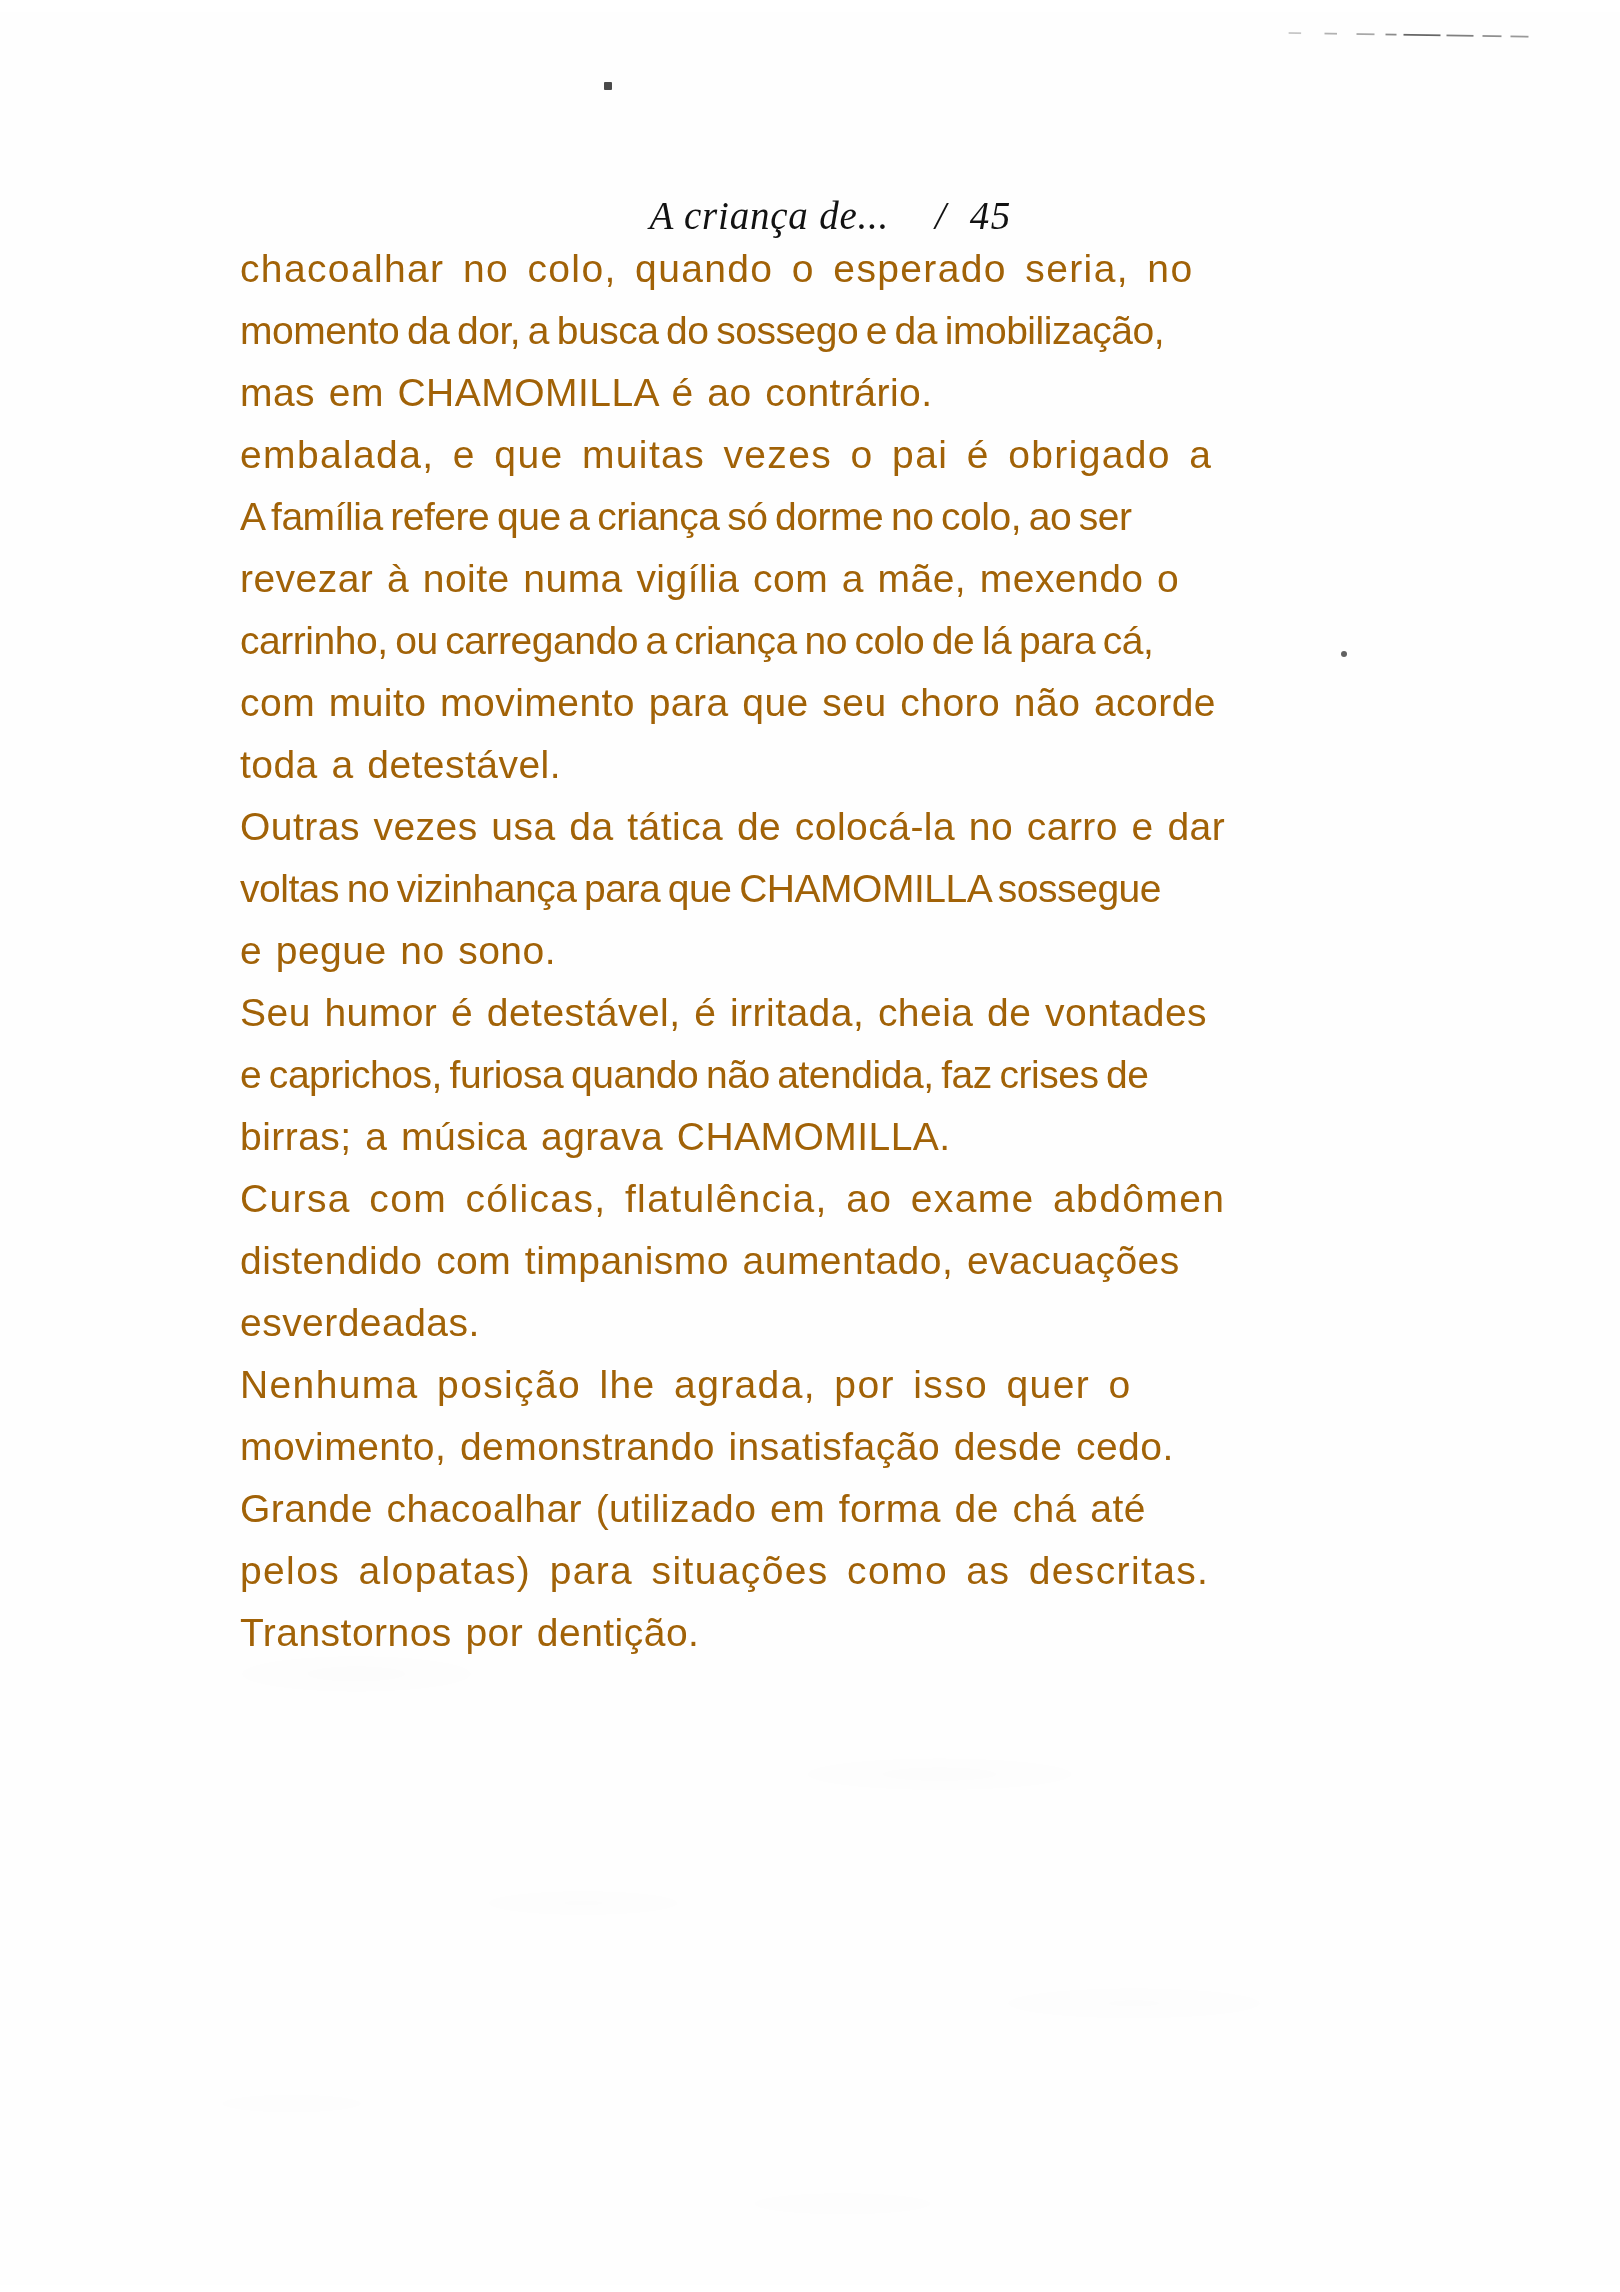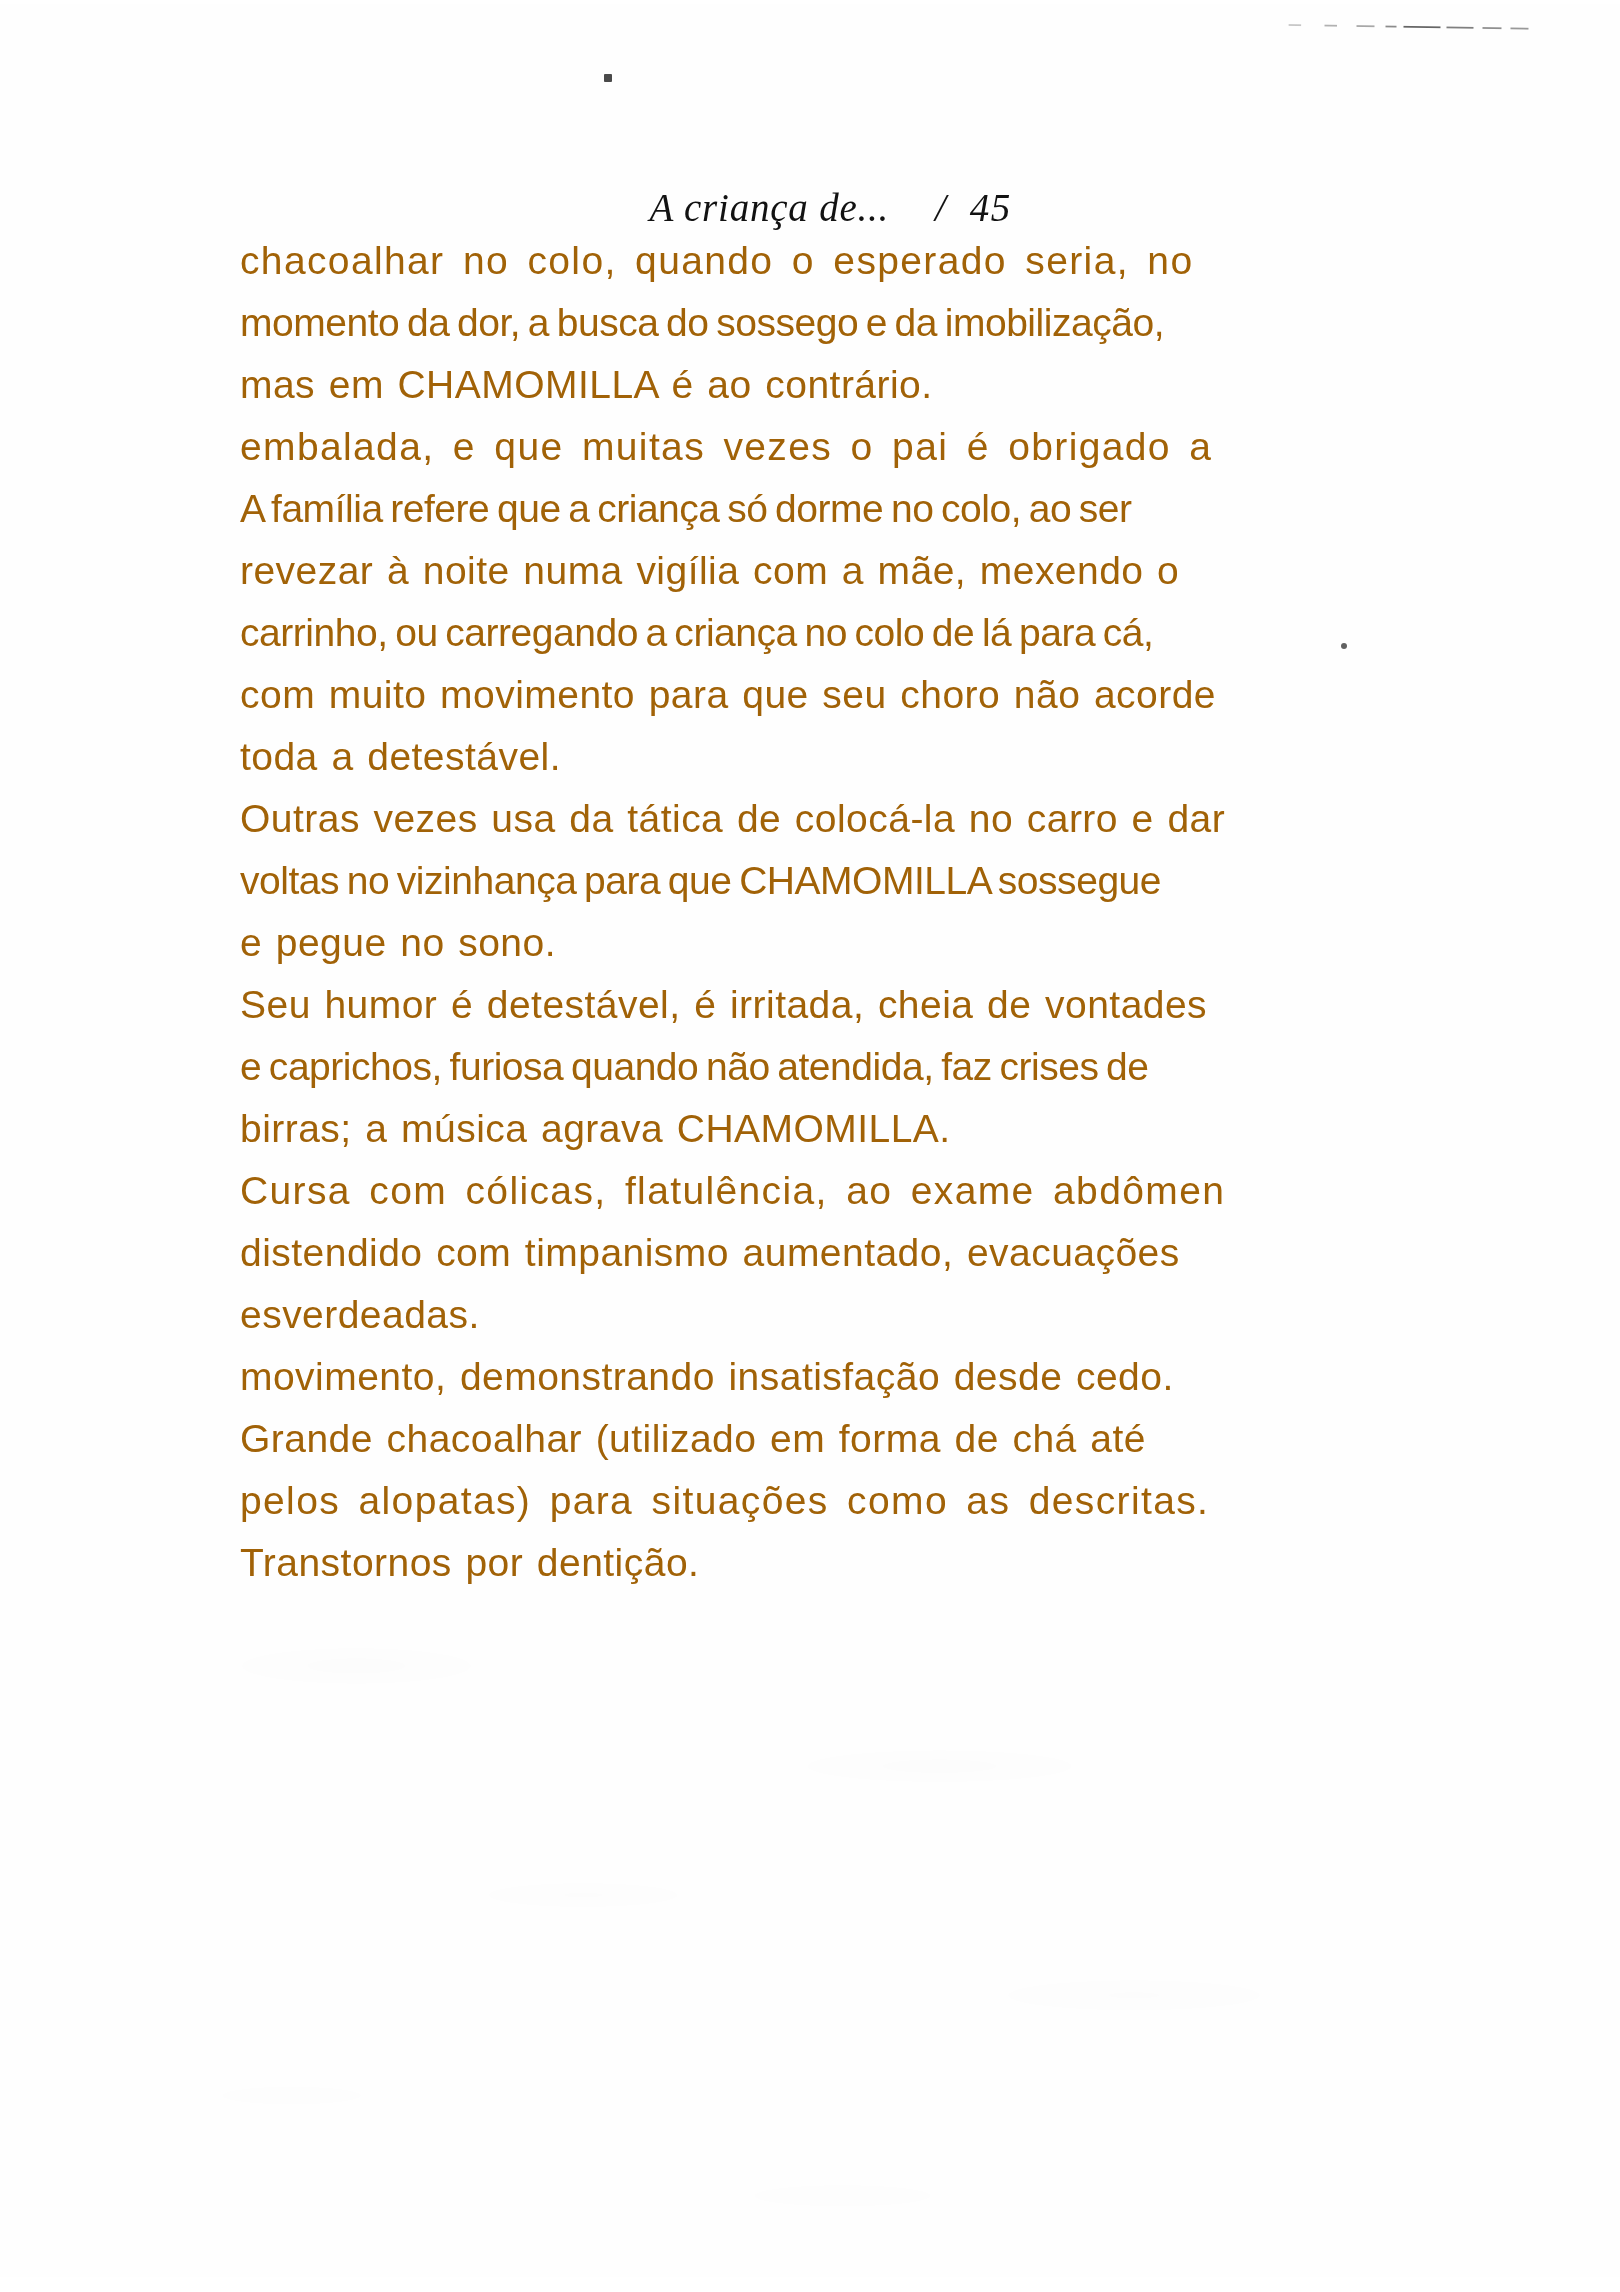--- a/index.html
+++ b/index.html
@@ -6,21 +6,21 @@
   html, body {
     margin: 0;
     padding: 0;
     background: #ffffff;
   }
 
   .page {
     position: relative;
     width: 1620px;
     height: 2273px;
-    margin: 4px auto;
+    margin: 12px auto;
     background: #fefefe;
     overflow: hidden;
     font-family: "Liberation Sans", sans-serif;
     color: #111111;
     -webkit-font-smoothing: antialiased;
   }
 
   
   .paper-noise {
     position: absolute;
@@ -163,20 +163,21 @@
       <div class="line wide">toda a detestável.</div>
       <div class="line wide">Outras vezes usa da tática de colocá-la no carro e dar</div>
       <div class="line tight">voltas no vizinhança para que CHAMOMILLA sossegue</div>
       <div class="line wide">e pegue no sono.</div>
       <div class="line wide">Seu humor é detestável, é irritada, cheia de vontades</div>
       <div class="line tight">e caprichos, furiosa quando não atendida, faz crises de</div>
       <div class="line wide">birras; a música agrava CHAMOMILLA.</div>
       <div class="line loose">Cursa com cólicas, flatulência, ao exame abdômen</div>
       <div class="line wide">distendido com timpanismo aumentado, evacuações</div>
       <div class="line wide">esverdeadas.</div>
+      <div class="line loose">Nenhuma posição lhe agrada, por isso quer o</div>
       <div class="line wide">movimento, demonstrando insatisfação desde cedo.</div>
       <div class="line wide">Grande chacoalhar (utilizado em forma de chá até</div>
       <div class="line loose">pelos alopatas) para situações como as descritas.</div>
       <div class="line wide">Transtornos por dentição.</div>
     </div>
 
 </div>
 
 
 </body></html>

